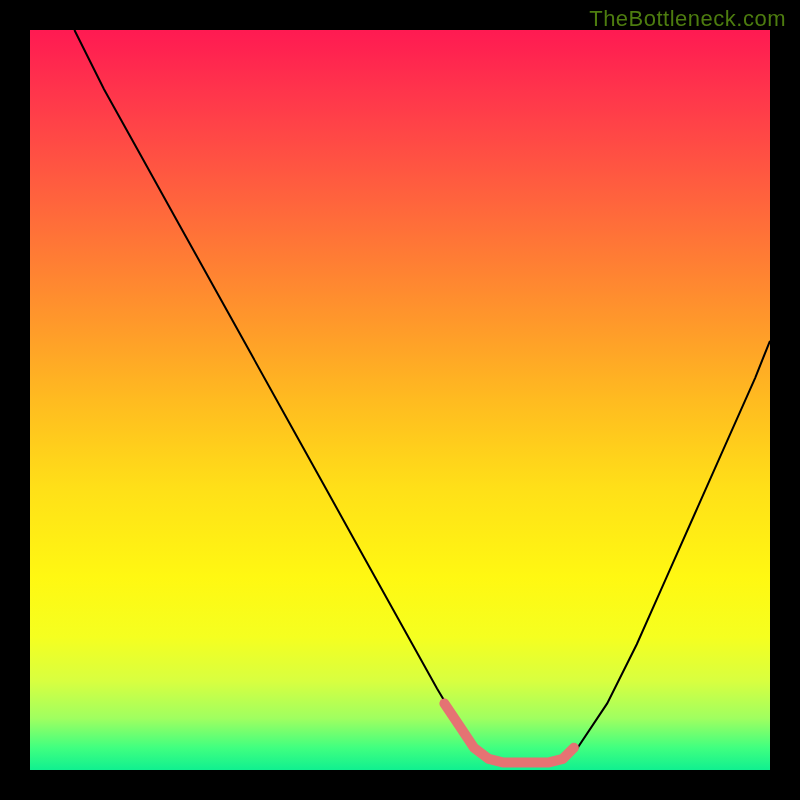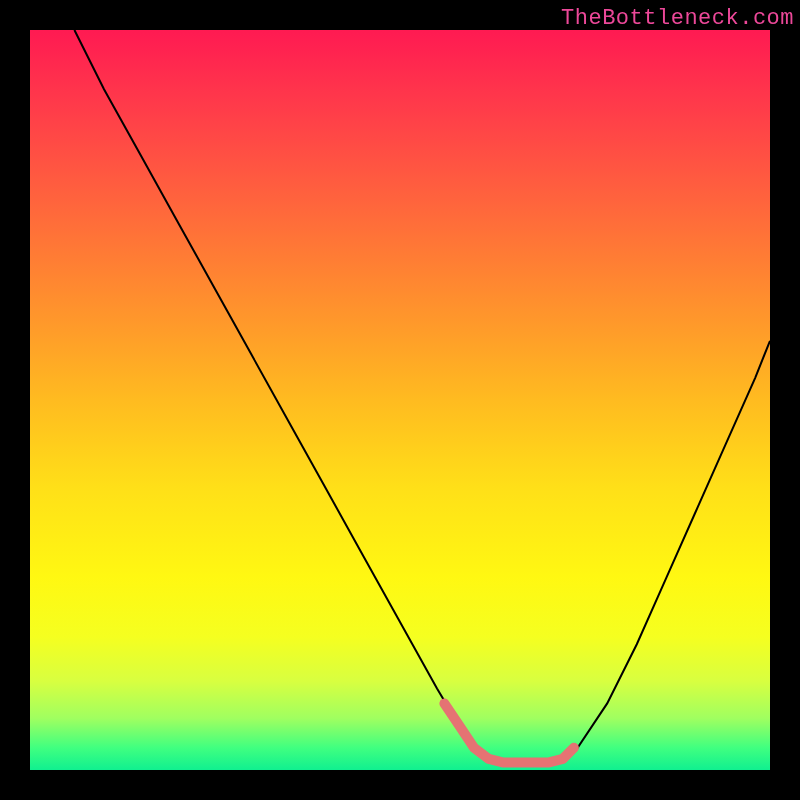--- a/index.html
+++ b/index.html
@@ -35,24 +35,24 @@
       #f5ff20 82%,
       #d8ff40 88%,
       #a0ff60 93%,
       #40ff80 97%,
       #10f090 100%
     );
   }
   .watermark {
     position: absolute;
     top: 6px;
-    right: 6px;
-    font-family: Liberation Mono, monospace;
+    right: 14px;
+    font-family: Liberation Sans, sans-serif;
     font-size: 22px;
-    color: #ec4899;
+    color: #4d7c0f;
     letter-spacing: 0.5px;
   }
   svg.curve-layer {
     position: absolute;
     left: 30px;
     top: 30px;
     width: 740px;
     height: 740px;
     overflow: visible;
   }

